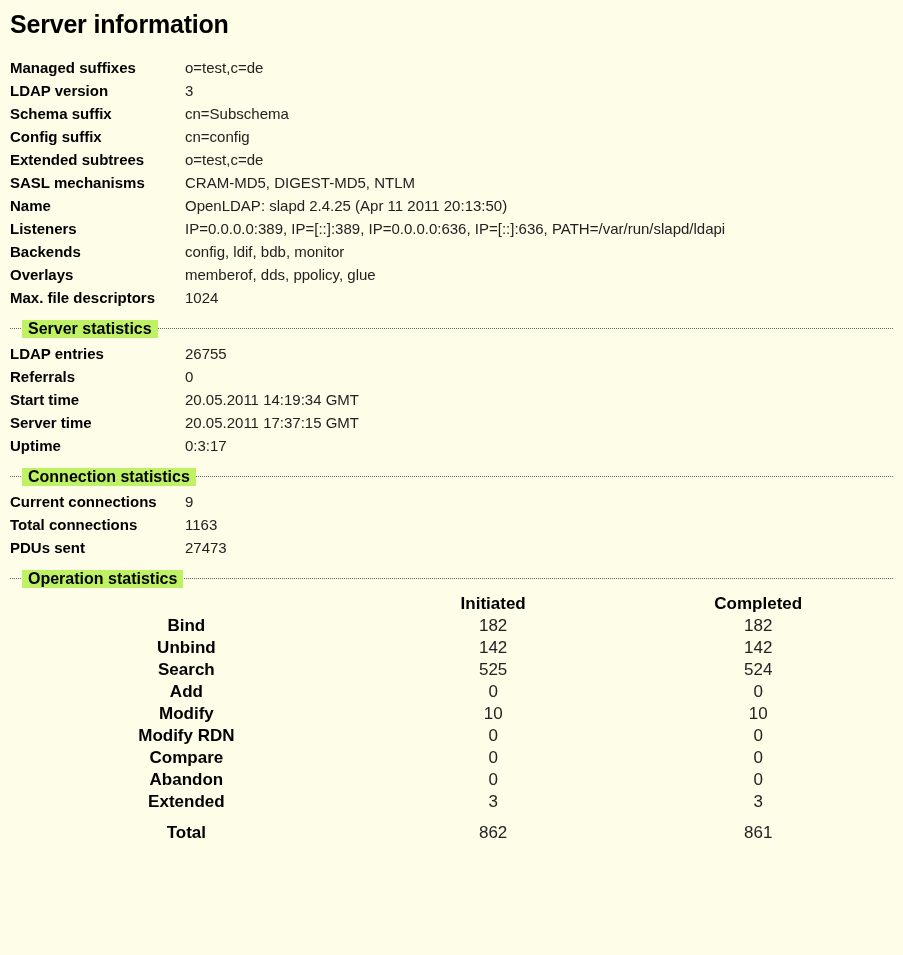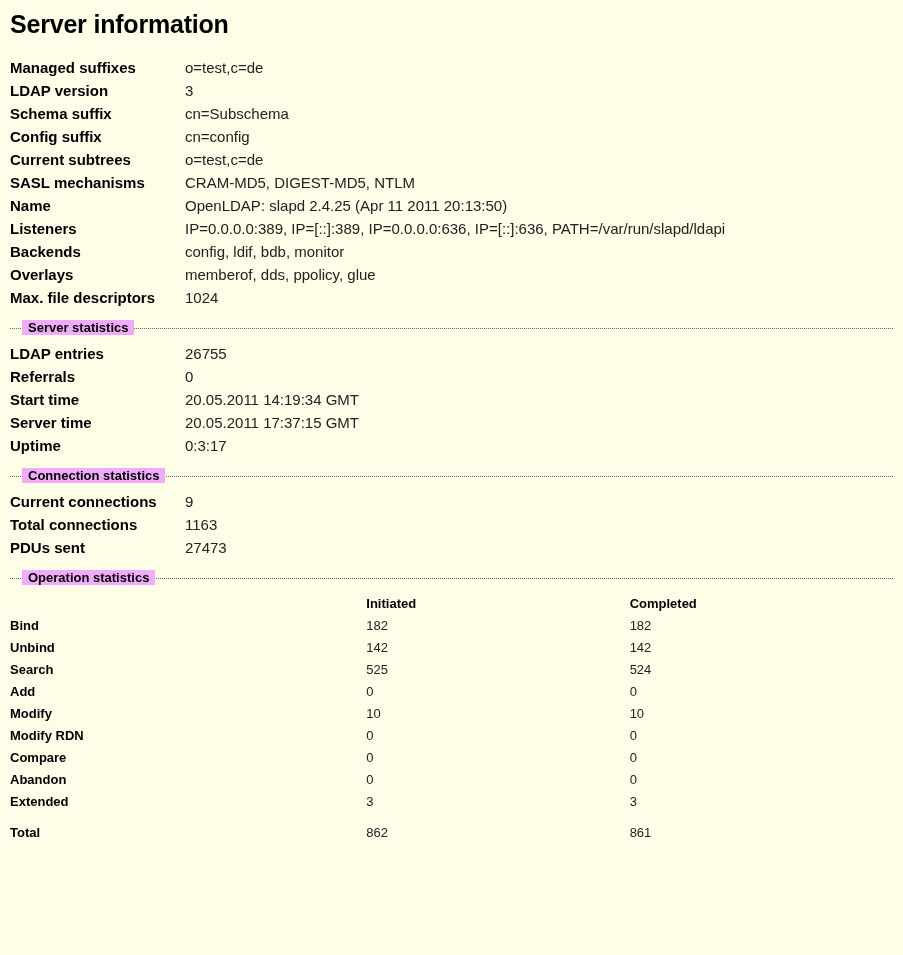--- a/index.html
+++ b/index.html
@@ -52,35 +52,35 @@
   }
   .legend-wrap {
     position: relative;
     height: 0;
   }
   .section-title {
     display: inline-block;
     position: relative;
     top: -9px;
     left: 12px;
-    background: #f0abfc;
+    background: #bef264;
     padding: 0 6px;
     font-weight: bold;
-    font-size: 13px;
+    font-size: 16px;
   }
   .section-body {
     padding-top: 18px;
   }
   table.ops {
     border-collapse: collapse;
     width: 100%;
   }
   table.ops td, table.ops th {
-    text-align: left;
-    font-size: 13px;
+    text-align: center;
+    font-size: 17px;
     line-height: 13px;
     padding: 0 0 9px 0;
     vertical-align: top;
   }
   table.ops th.h-blank { width: 115px; }
   table.ops th.h-col { width: 85px; font-weight: bold; }
   table.ops td.op-name { width: 115px; font-weight: bold; white-space: nowrap; }
   table.ops td.num { width: 85px; color: #222; }
   table.ops tr.total td { padding-top: 9px; }
   table.ops tr.total td.op-name { font-weight: bold; }
@@ -104,21 +104,21 @@
       </tr>
       <tr>
         <td class="k">Schema suffix</td>
         <td class="v">cn=Subschema</td>
       </tr>
       <tr>
         <td class="k">Config suffix</td>
         <td class="v">cn=config</td>
       </tr>
       <tr>
-        <td class="k">Current subtrees</td>
+        <td class="k">Extended subtrees</td>
         <td class="v">o=test,c=de</td>
       </tr>
       <tr>
         <td class="k">SASL mechanisms</td>
         <td class="v">CRAM-MD5, DIGEST-MD5, NTLM</td>
       </tr>
       <tr>
         <td class="k">Name</td>
         <td class="v">OpenLDAP: slapd 2.4.25 (Apr 11 2011 20:13:50)</td>
       </tr>

